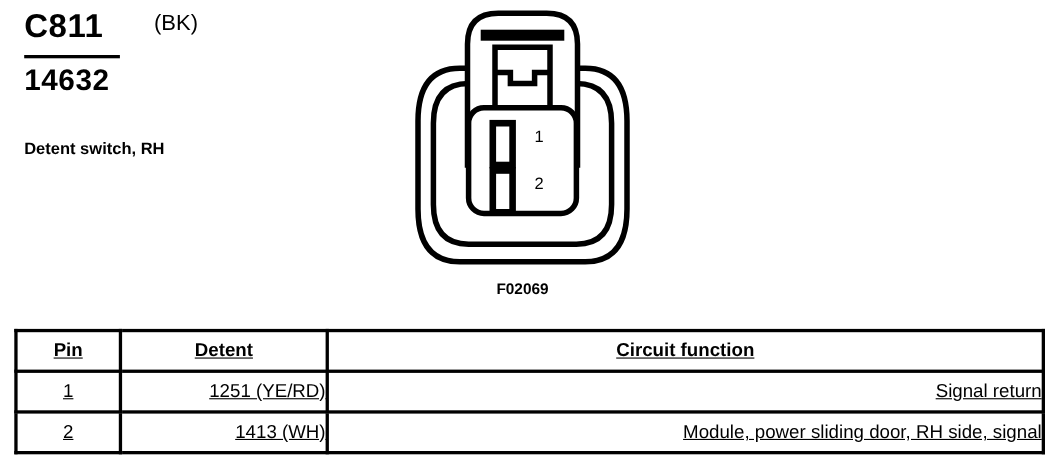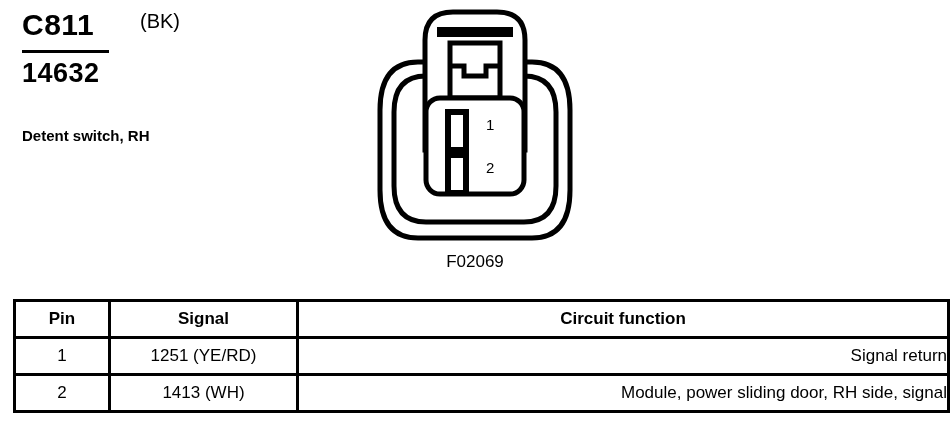--- a/index.html
+++ b/index.html
@@ -93,22 +93,22 @@
   }
   #pin-label-1 { left: 116px; top: 117px; }
   #pin-label-2 { left: 116px; top: 160px; }
 
   #figure-code {
     position: absolute;
     left: 0;
     top: 253px;
     width: 210px;
     text-align: center;
-    font-size: 17px;
-    font-weight: normal;
+    font-size: 14px;
+    font-weight: bold;
     line-height: 18px;
   }
 
   
   #pin-table-wrap {
     position: absolute;
     left: 13px;
     top: 299px;
     width: 925px;
   }
@@ -118,28 +118,29 @@
     table-layout: fixed;
   }
   table#pin-table td,
   table#pin-table th {
     border: 3px solid #000000;
     font-weight: normal;
     font-size: 17px;
     padding: 0;
     height: 34px;
     vertical-align: middle;
+    text-decoration: underline;
   }
   table#pin-table thead th {
     font-weight: bold;
     font-size: 17px;
     text-align: center;
   }
   .col-pin   { width: 92px;  text-align: center; }
-  .col-circ  { width: 185px; text-align: center; }
+  .col-circ  { width: 185px; text-align: right; }
   .col-func  { width: 648px; text-align: right; }
   td.col-func { padding-left: 22px; }
   th.col-func { text-align: center; padding-left: 0; }
 </style>
 </head>
 <body>
 
 <div id="header-block">
   <div id="connector-id">C811</div>
   <div id="connector-color">(BK)</div>
@@ -205,21 +206,21 @@
   <div class="pin-number-label" id="pin-label-2">2</div>
 
   <div id="figure-code">F02069</div>
 </div>
 
 <div id="pin-table-wrap">
   <table id="pin-table">
     <thead>
       <tr>
         <th class="col-pin">Pin</th>
-        <th class="col-circ">Signal</th>
+        <th class="col-circ">Detent</th>
         <th class="col-func">Circuit function</th>
       </tr>
     </thead>
     <tbody>
       <tr>
         <td class="col-pin">1</td>
         <td class="col-circ">1251 (YE/RD)</td>
         <td class="col-func">Signal return</td>
       </tr>
       <tr>

